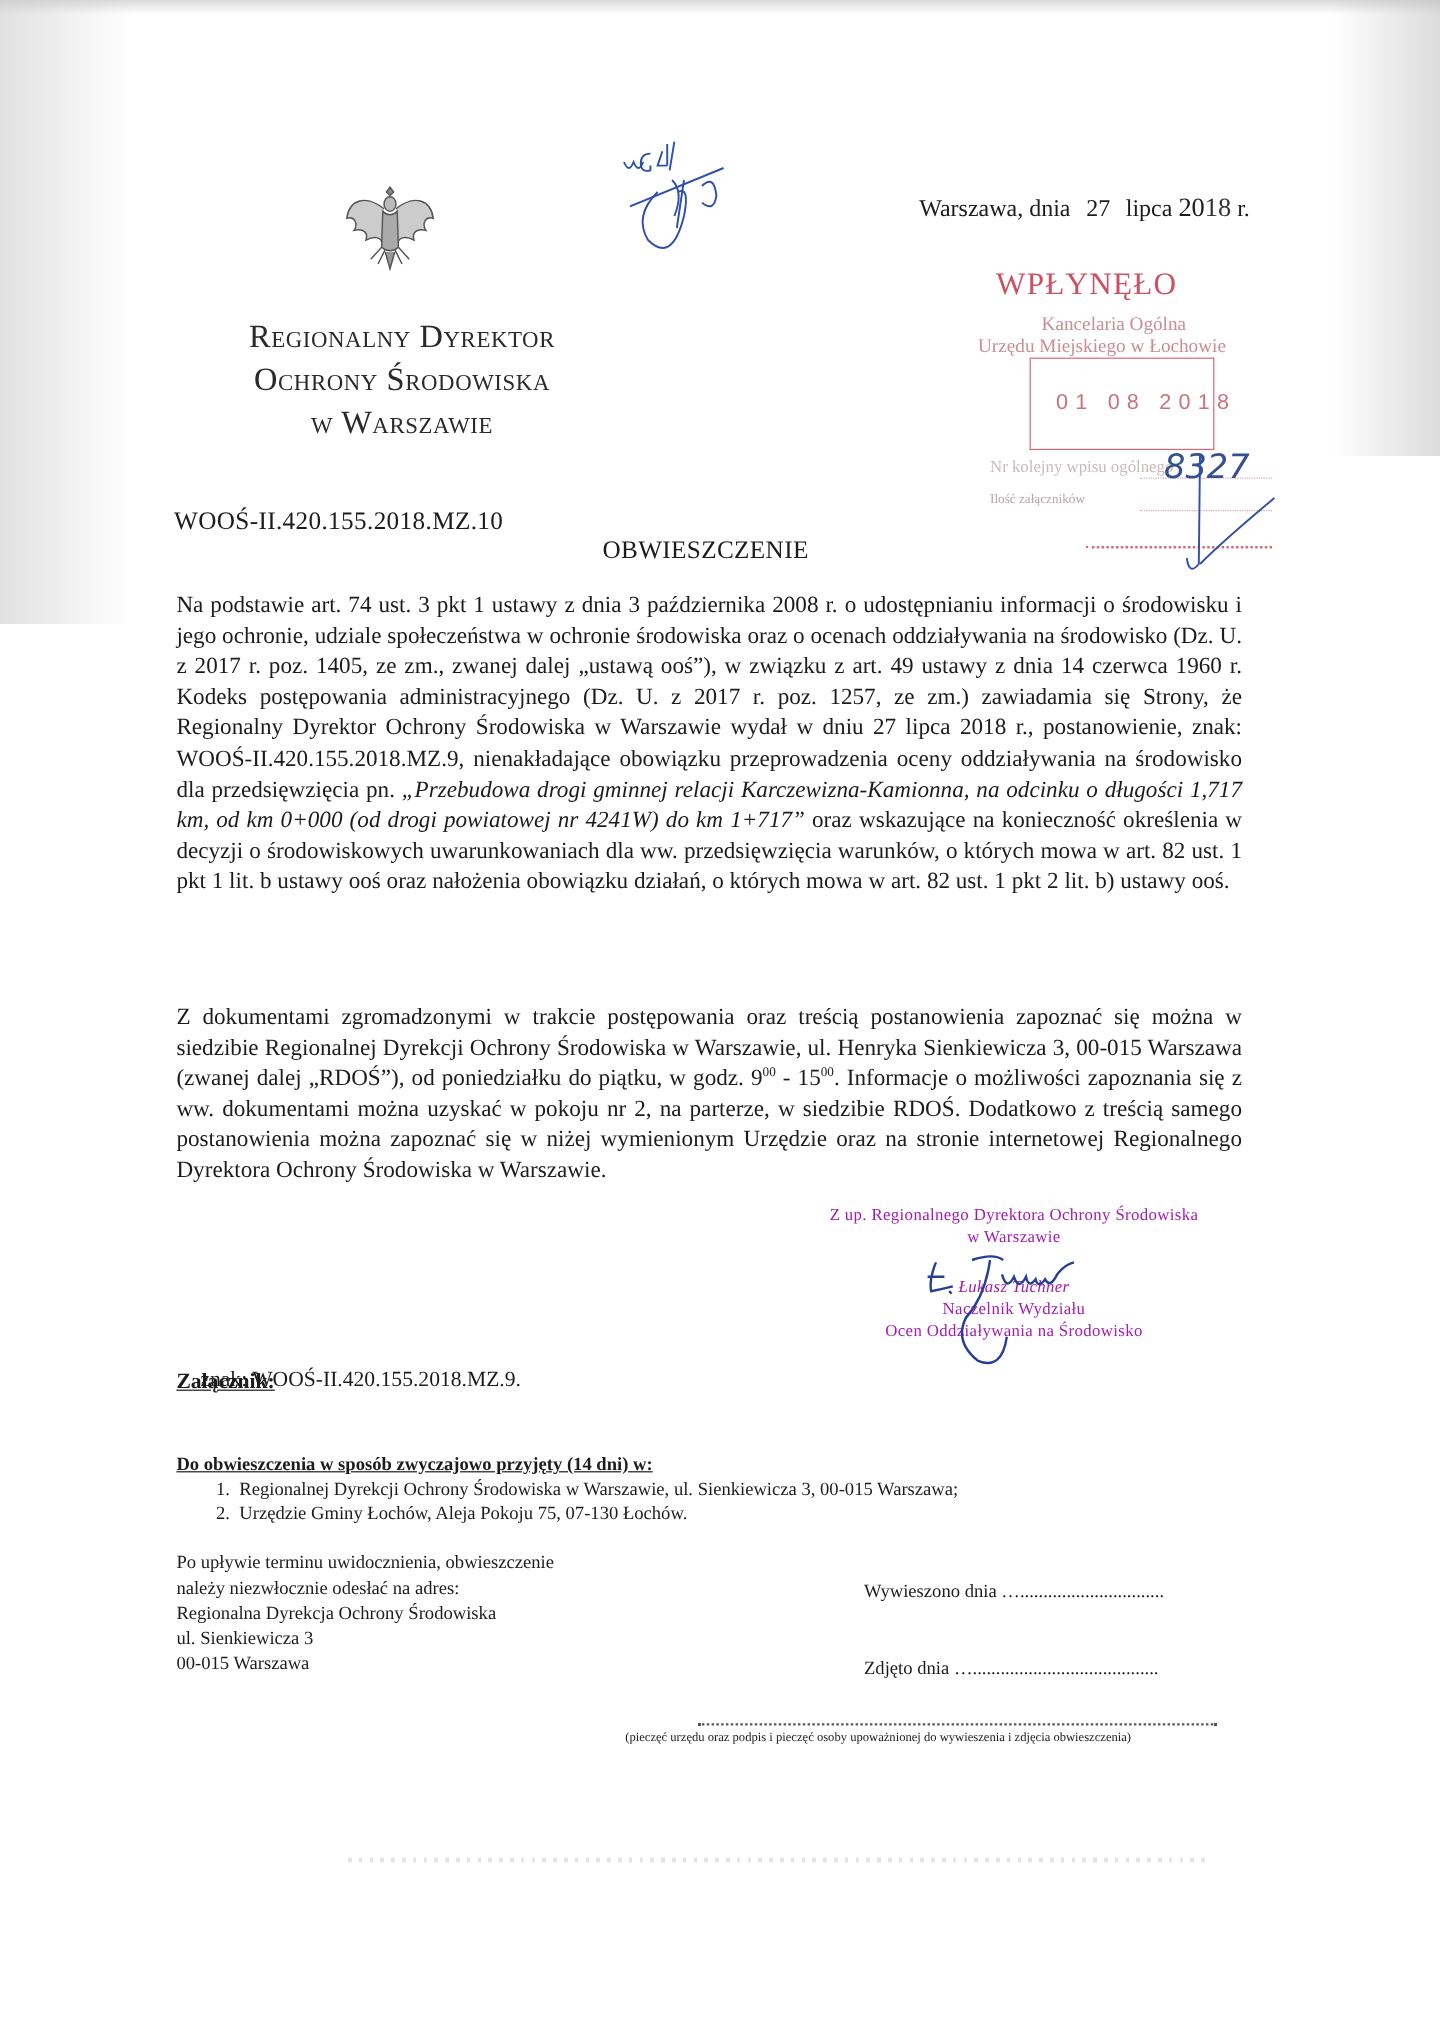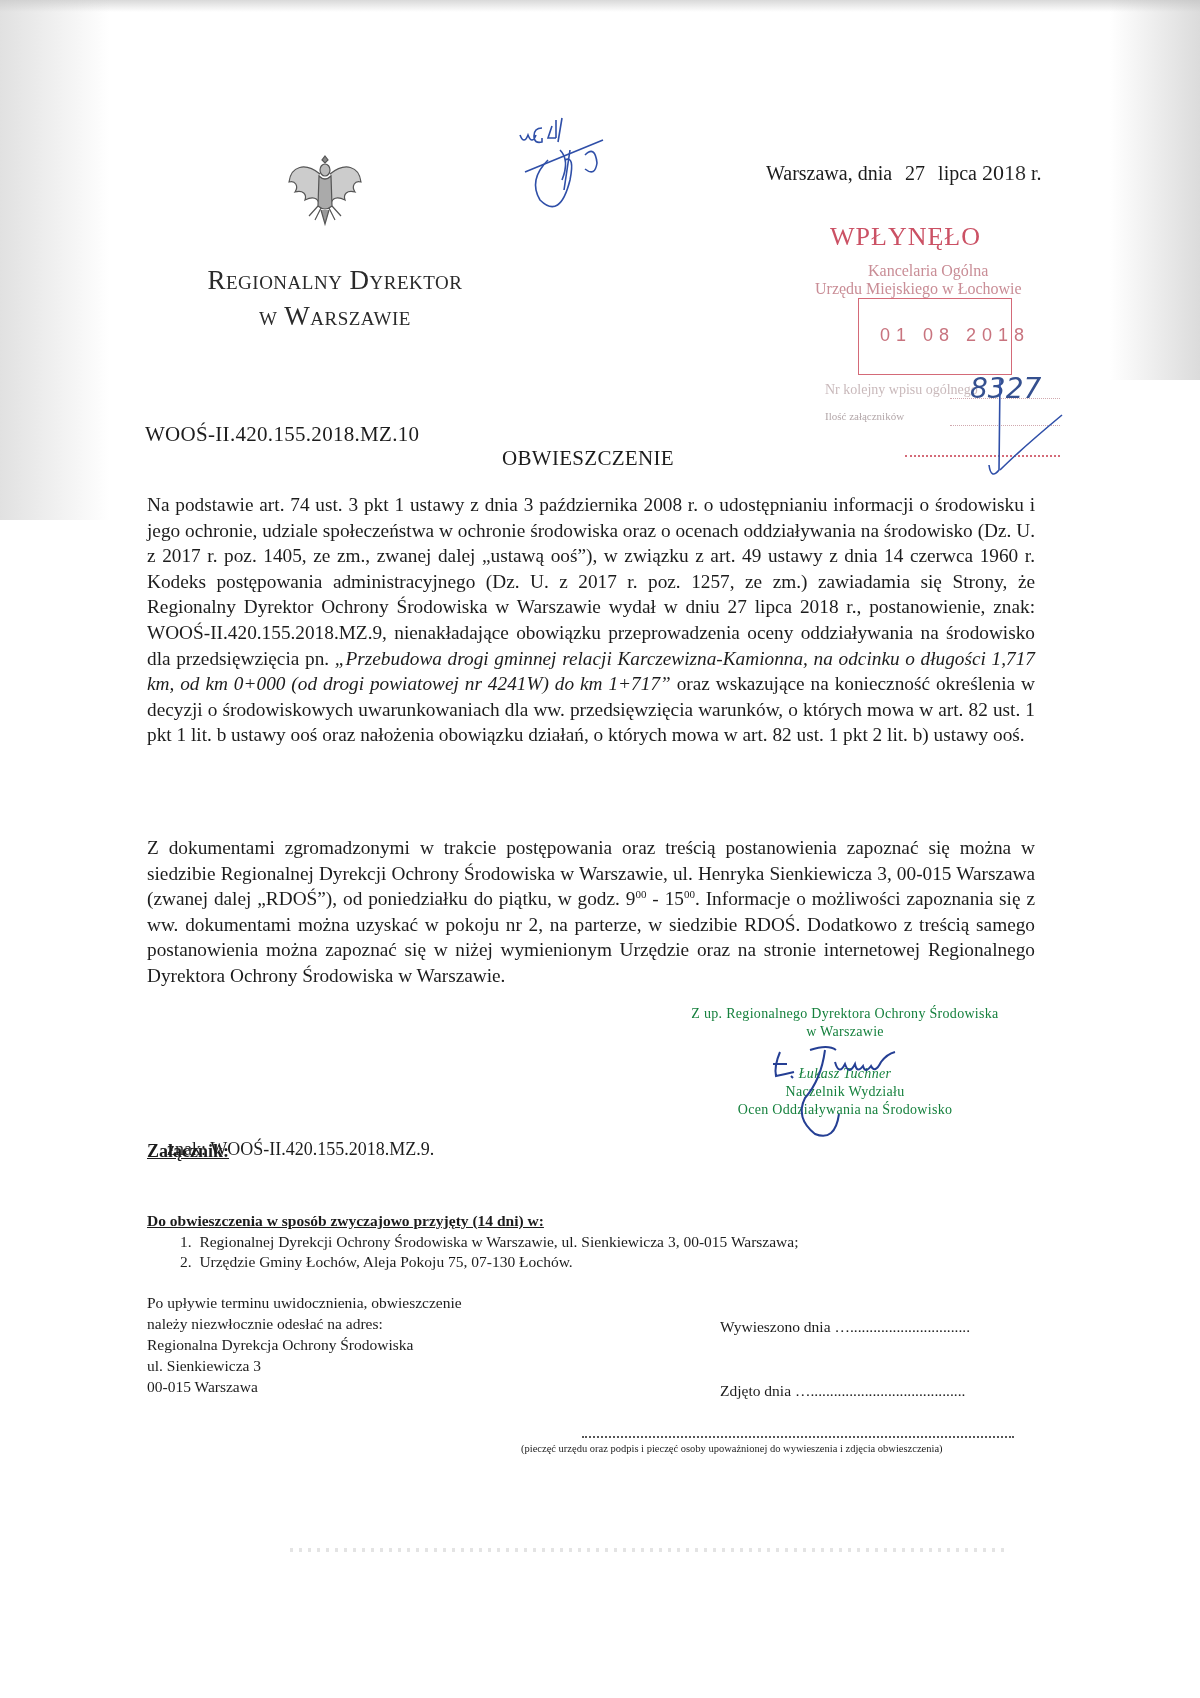--- a/index.html
+++ b/index.html
@@ -17,21 +17,21 @@
          font-variant:small-caps; letter-spacing:0.5px; color:#2a2a2a; }
   .signno { left:145px; top:390px; font-size:21px; letter-spacing:0.3px;margin-top:32px; }
   .date { left:766px; top:160px; font-size:20px; }
   .date .yr { font-size:22px; }
   .title { left:502px; top:446px; font-size:21px; letter-spacing:0.3px; }
   .body { left:147px; width:888px; font-size:19.3px; line-height:25.6px; text-align:justify; }
   .p1 { top:492px; }
   .p2 { top:835px; }
   .p1 i { font-style:italic; }
   sup { font-size:11px; line-height:0; vertical-align:super; }
-  .auth { left:670px; top:1005px; width:350px; text-align:center; color:#15803d;
+  .auth { left:670px; top:1005px; width:350px; text-align:center; color:#a21caf;
           font-size:14px; line-height:18px; letter-spacing:0.3px; }
   .auth .nm { font-style:italic; }
   .signature { left:755px; top:1030px; width:200px; height:110px; }
   .att-h { left:147px; top:1141px; font-size:18px; font-weight:bold; text-decoration:underline; }
   .att-l { left:147px; top:1138px; width:880px; font-size:18px; line-height:22px; }
   .att-l .ind { padding-left:20px; }
   .pub-h { left:147px; top:1212px; font-size:15.5px; font-weight:bold; text-decoration:underline; }
   .pub-l { left:180px; top:1232px; font-size:15.5px; line-height:20px; }
   .ret { left:147px; top:1292px; font-size:15.5px; line-height:21px; }
   .posted { left:720px; top:1318px; font-size:15.5px; }
@@ -67,20 +67,21 @@
     <path d="M35 22 C20 10 6 14 4 30 C10 28 14 34 10 40 C18 38 22 42 20 48 C28 44 33 46 34 52" fill="#ccc"></path>
     <path d="M45 22 C60 10 74 14 76 30 C70 28 66 34 70 40 C62 38 58 42 60 48 C52 44 47 46 46 52" fill="#ccc"></path>
     <path d="M34 24 Q40 30 46 24 L47 54 Q40 60 33 54z" fill="#aaa"></path>
     <path d="M33 54 L24 64 M36 56 L30 68 M44 56 L50 68 M47 54 L56 64"></path>
     <path d="M36 58 L40 72 L44 58" fill="#999"></path>
   </g>
 </svg>
 
 <div class="abs org">
   <div>Regionalny Dyrektor</div>
+  <div>Ochrony Środowiska</div>
   <div>w Warszawie</div>
 </div>
 
 <div class="abs signno">WOOŚ-II.420.155.2018.MZ.10</div>
 
 <div class="abs date">
   <span>Warszawa, dnia</span>
   <span style="margin-left:8px">27</span>
   <span style="margin-left:8px">lipca</span>
   <span class="yr">20</span><span class="yr" style="color:#333;">18</span>

